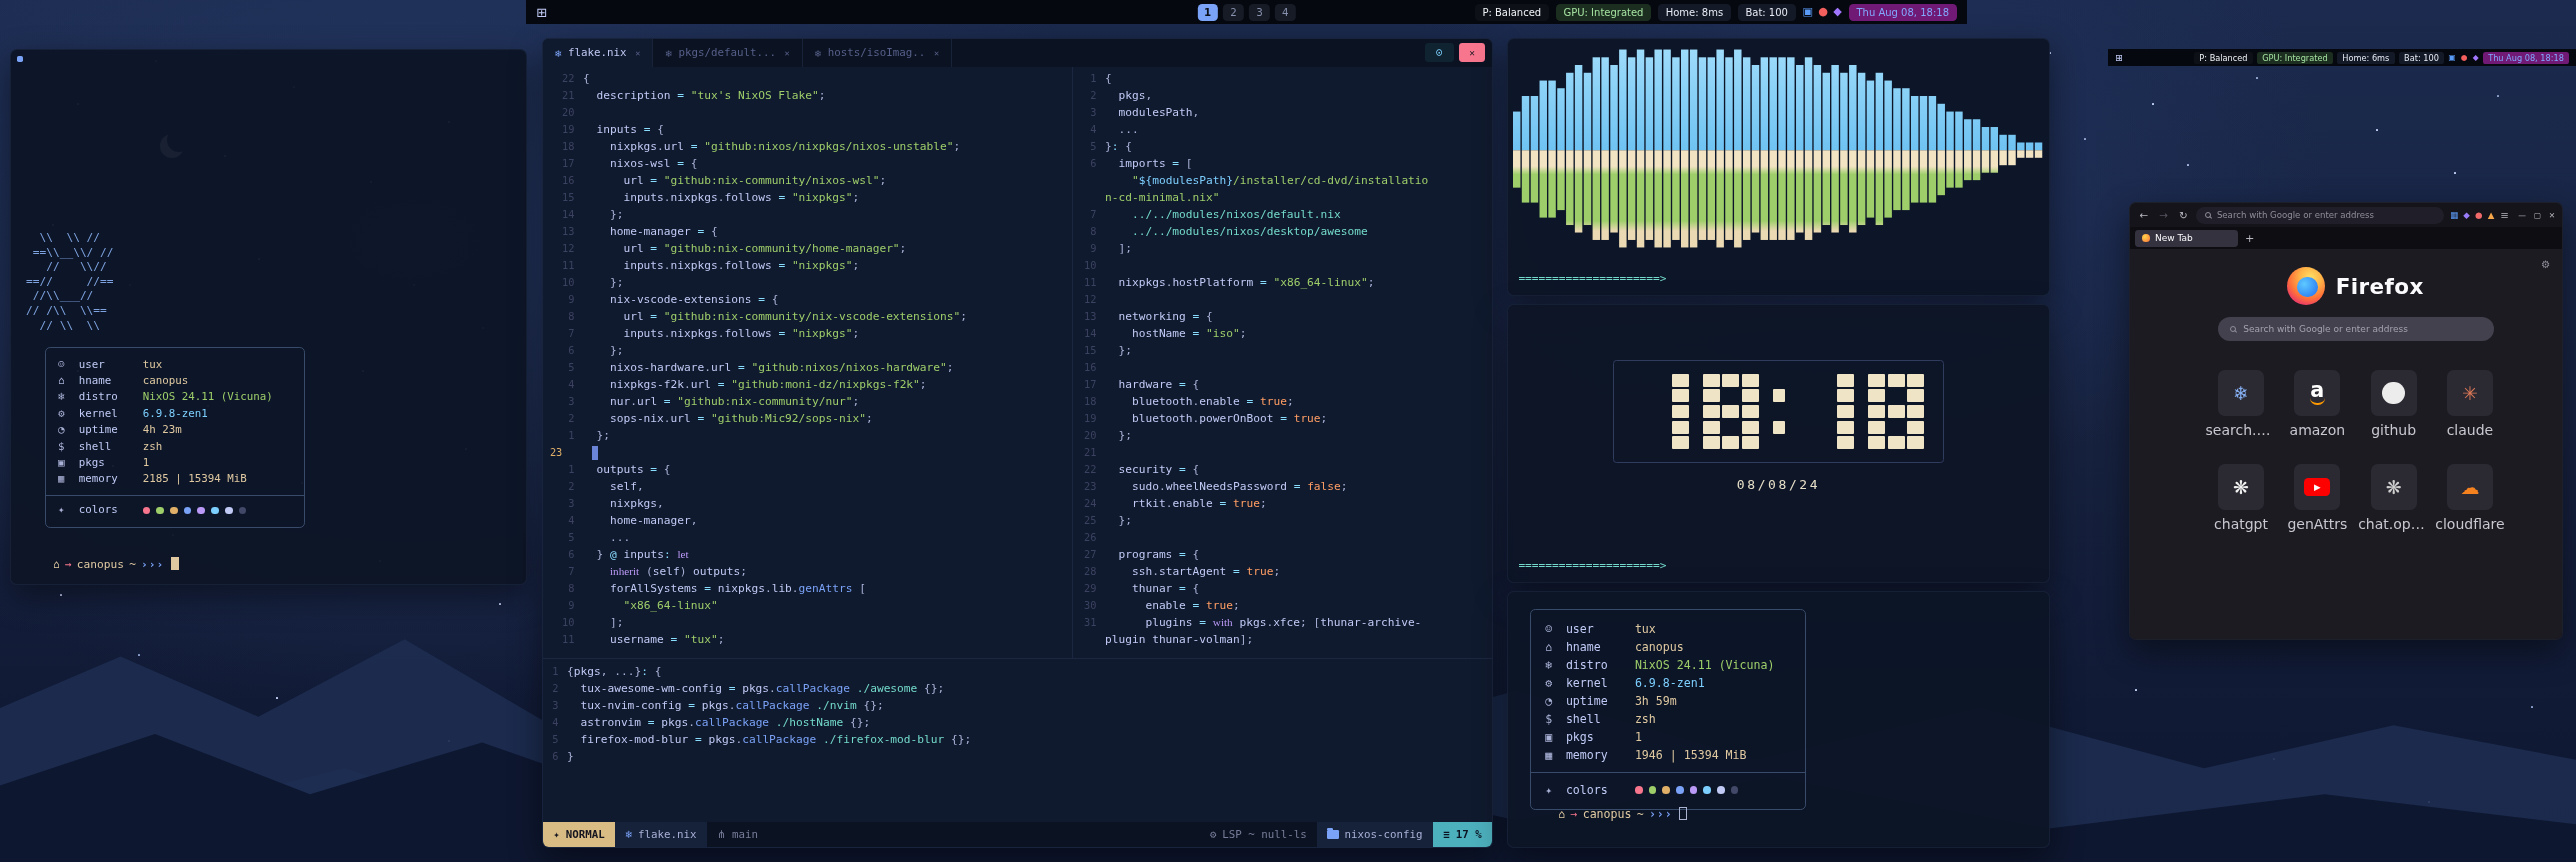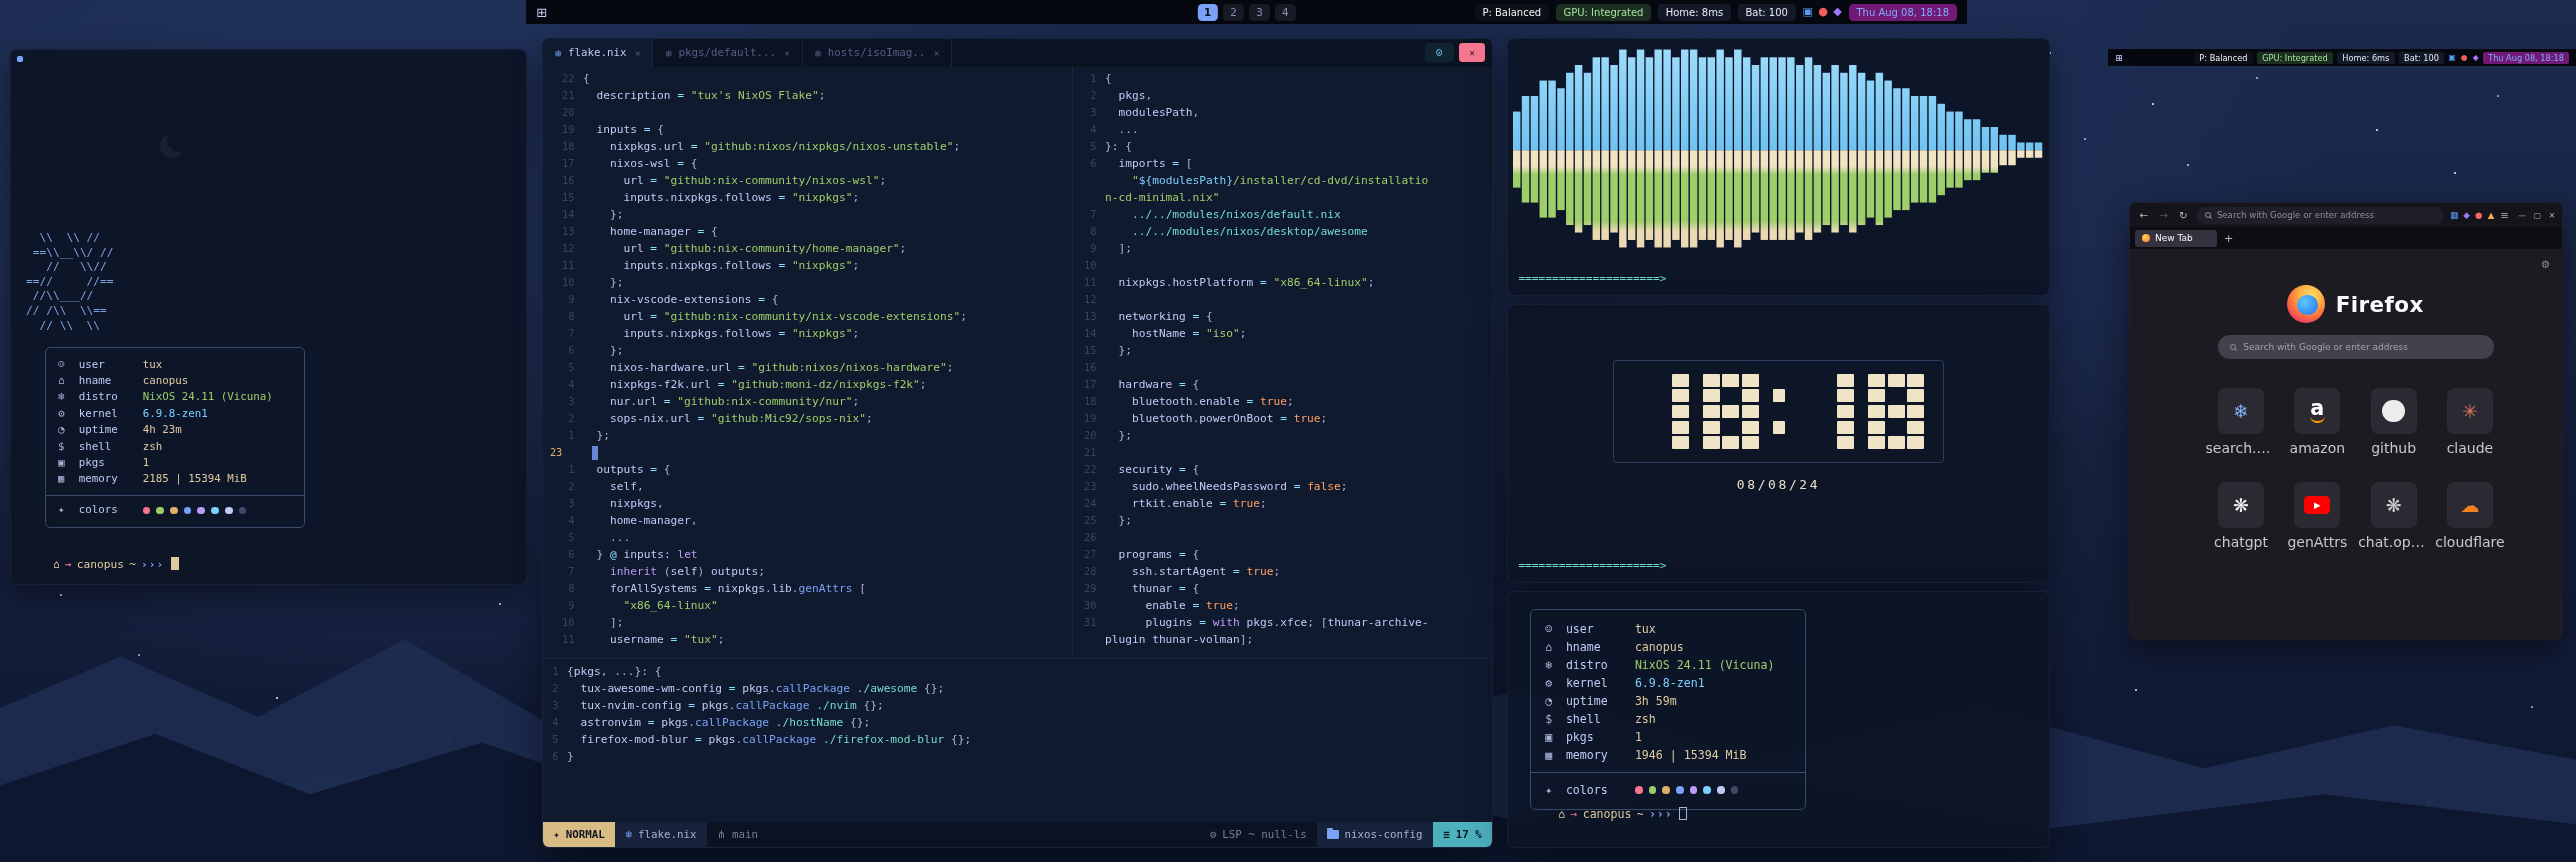--- a/index.html
+++ b/index.html
@@ -99,21 +99,21 @@
   .vsep{position:absolute;left:529px;top:0;height:591px;width:0.9px;background:#1b2740;}
   .hsep{position:absolute;left:0;right:0;top:591px;height:0.9px;background:#1b2740;}
   .crow{display:flex;height:17px;line-height:17px;}
   .ln{flex:none;text-align:right;padding-right:8.6px;color:#3b4261;font-size:10.3px;}
   #pane-left .ln{width:40px;}
   #pane-right .ln{width:33px;}
   #pane-bottom .ln{width:24px;}
   .ln.lncur{color:#e0af68;text-align:left;padding-left:6.9px;padding-right:0;}
   .code{white-space:pre;font-size:11.2px;color:#c0caf5;}
   .code i{font-style:normal;}
-  .ts{color:#9ece6a;} .ti{color:#7dcfff;} .tb{color:#ff9e64;} .tk{color:#bb9af7;}
+  .ts{color:#9ece6a;} .ti{color:#7dcfff;} .tb{color:#ff9e64;} .tk{color:#bb9af7;font-family:Liberation Serif, serif;}
   .tf{color:#7aa2f7;} .to{color:#89ddff;} .tu{color:#a9b1d6;} .tp{color:#73daca;}
   .cb{display:inline-block;width:6.9px;height:13.8px;background:#6a85d8;vertical-align:middle;margin-left:8.6px;}
   .statusline{position:absolute;left:0;right:0;bottom:0;height:25px;background:#0b1322;
     display:flex;align-items:stretch;font-size:10.8px;color:#787c99;}
   .sl-seg{display:flex;align-items:center;gap:6px;padding:0 10.3px;white-space:nowrap;}
   .sl-mode{background:#d9bb84;color:#14151f;font-weight:bold;}
   .sl-file{background:#16213a;color:#a9b1d6;}
   .sl-file-icon{color:#7aa2f7;}
   .sl-branch{color:#787c99;}
   .sl-spacer{flex:1;}
@@ -147,27 +147,27 @@
   .ff-navbtn.dim{color:#565460;}
   .ff-urlbar{flex:1;height:17px;background:#201f29;border-radius:8.6px;display:flex;align-items:center;gap:6px;
     padding:0 8.6px;color:#8f8d98;font-size:8.6px;white-space:nowrap;overflow:hidden;}
   .mag{flex:none;width:6px;height:6px;border:1.3px solid #8f8d98;border-radius:50%;position:relative;}
   .mag::after{content:"";position:absolute;width:3.4px;height:1.3px;background:#8f8d98;transform:rotate(45deg);right:-2.6px;bottom:-0.9px;}
   .ff-ext{display:flex;gap:5.2px;align-items:center;}
   .ff-ext span{font-size:8.6px;line-height:1;}
   .ff-menu{color:#b8b6c0;font-size:10.3px;}
   .ff-winctl{display:flex;gap:7.7px;color:#b8b6c0;font-size:7.7px;margin-left:3.4px;}
   .ff-tabs{height:22.4px;background:#0e0d12;display:flex;align-items:center;padding:0 5.2px;gap:6.9px;}
-  .ff-tab{height:17px;width:82px;background:#33323e;border-radius:3.4px;display:flex;align-items:center;gap:5.2px;
+  .ff-tab{height:17px;width:103px;background:#33323e;border-radius:3.4px;display:flex;align-items:center;gap:5.2px;
     padding:0 6.9px;color:#fbfbfe;font-size:9px;}
   .ff-tabicon{flex:none;width:7.7px;height:7.7px;border-radius:50%;background:radial-gradient(circle at 35% 35%,#ffd54a,#ff7139);}
   .ff-newtab{color:#b8b6c0;font-size:11.2px;}
   .ff-content{position:absolute;top:46px;left:0;right:0;bottom:0;background:#1c1b22;}
   .ff-gear{position:absolute;top:8.6px;right:12px;color:#8f8d98;font-size:10.3px;}
-  .ff-center{display:flex;flex-direction:column;align-items:center;margin-top:36px;padding-left:19px;}
+  .ff-center{display:flex;flex-direction:column;align-items:center;margin-top:18px;padding-left:19px;}
   .ff-logo-row{display:flex;align-items:center;gap:10.3px;}
   .ff-logo{width:38px;height:38px;border-radius:50%;position:relative;
     background:radial-gradient(circle at 62% 28%,#ffe066 0%,#ffb347 30%,#ff7139 58%,#e7326e 82%,#b5007f 100%);}
   .ff-logo::after{content:"";position:absolute;inset:9.5px 7.7px 7.7px 9.5px;border-radius:50%;
     background:radial-gradient(circle at 35% 35%,#5ec9ff,#1f6df2);}
   .ff-wordmark{color:#fbfbfe;font-size:21.5px;font-weight:bold;letter-spacing:0.4px;}
   .ff-search{margin-top:12px;width:276px;height:24px;background:#42414d;border-radius:12px;
     display:flex;align-items:center;gap:7.7px;padding:0 12px;color:#a5a2ae;font-size:9px;}
   .ff-tiles{margin-top:29px;display:grid;grid-template-columns:repeat(4,72px);column-gap:4.3px;row-gap:26px;justify-content:center;}
   .tile{display:flex;flex-direction:column;align-items:center;}

